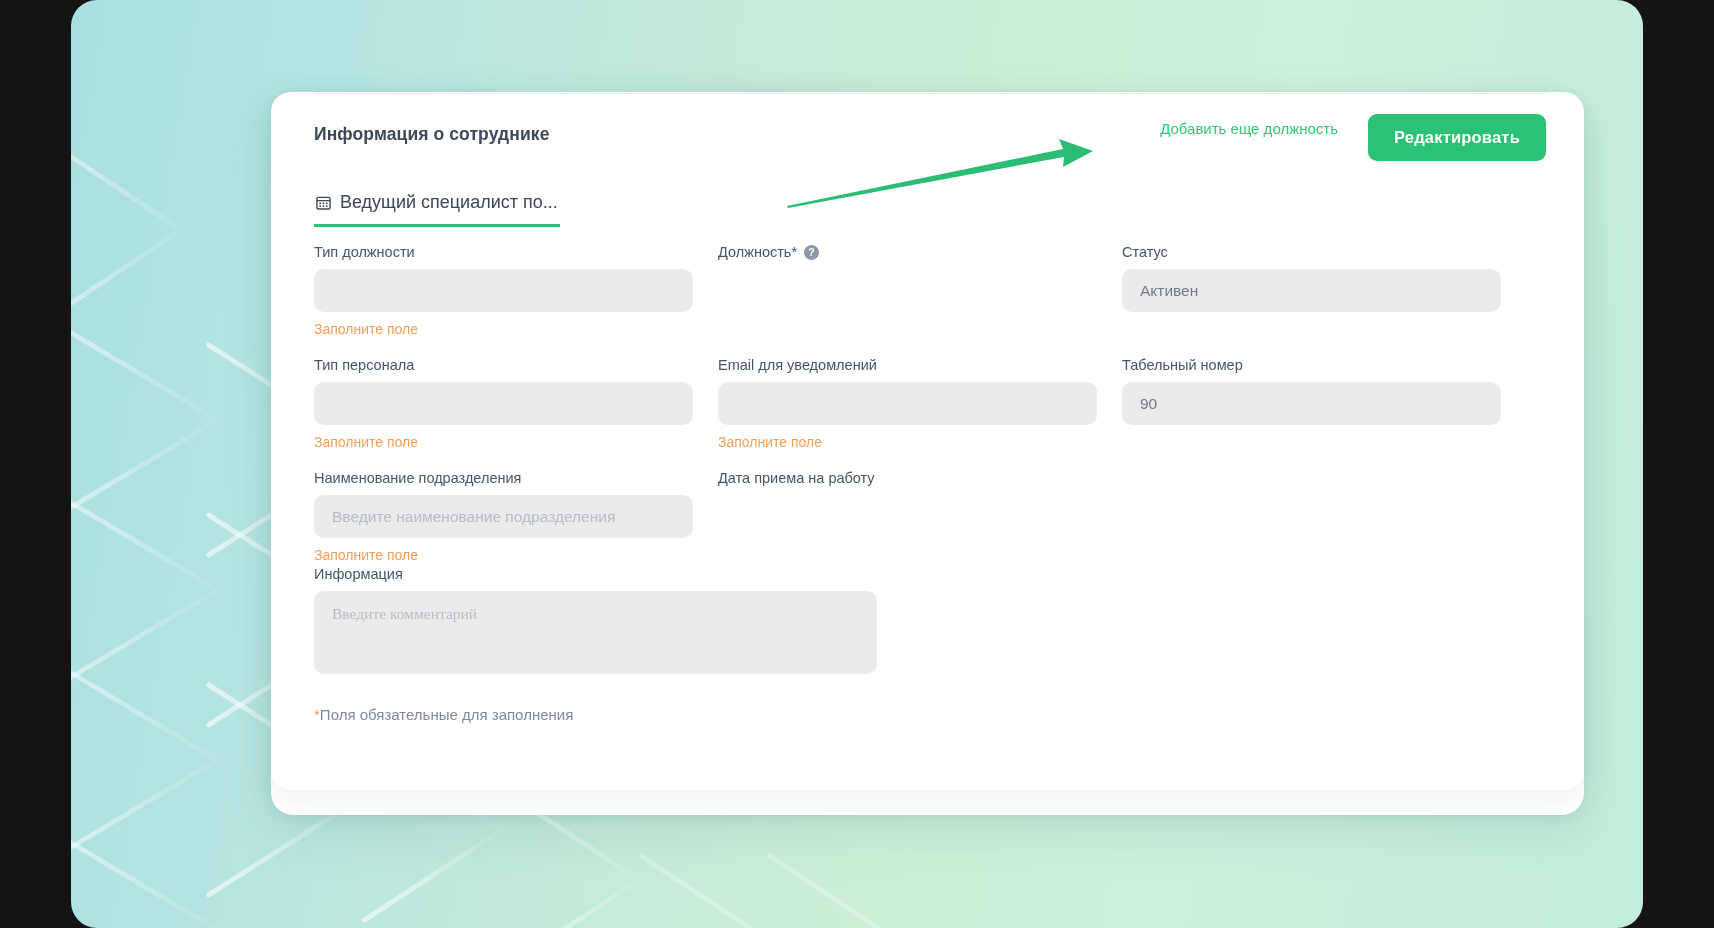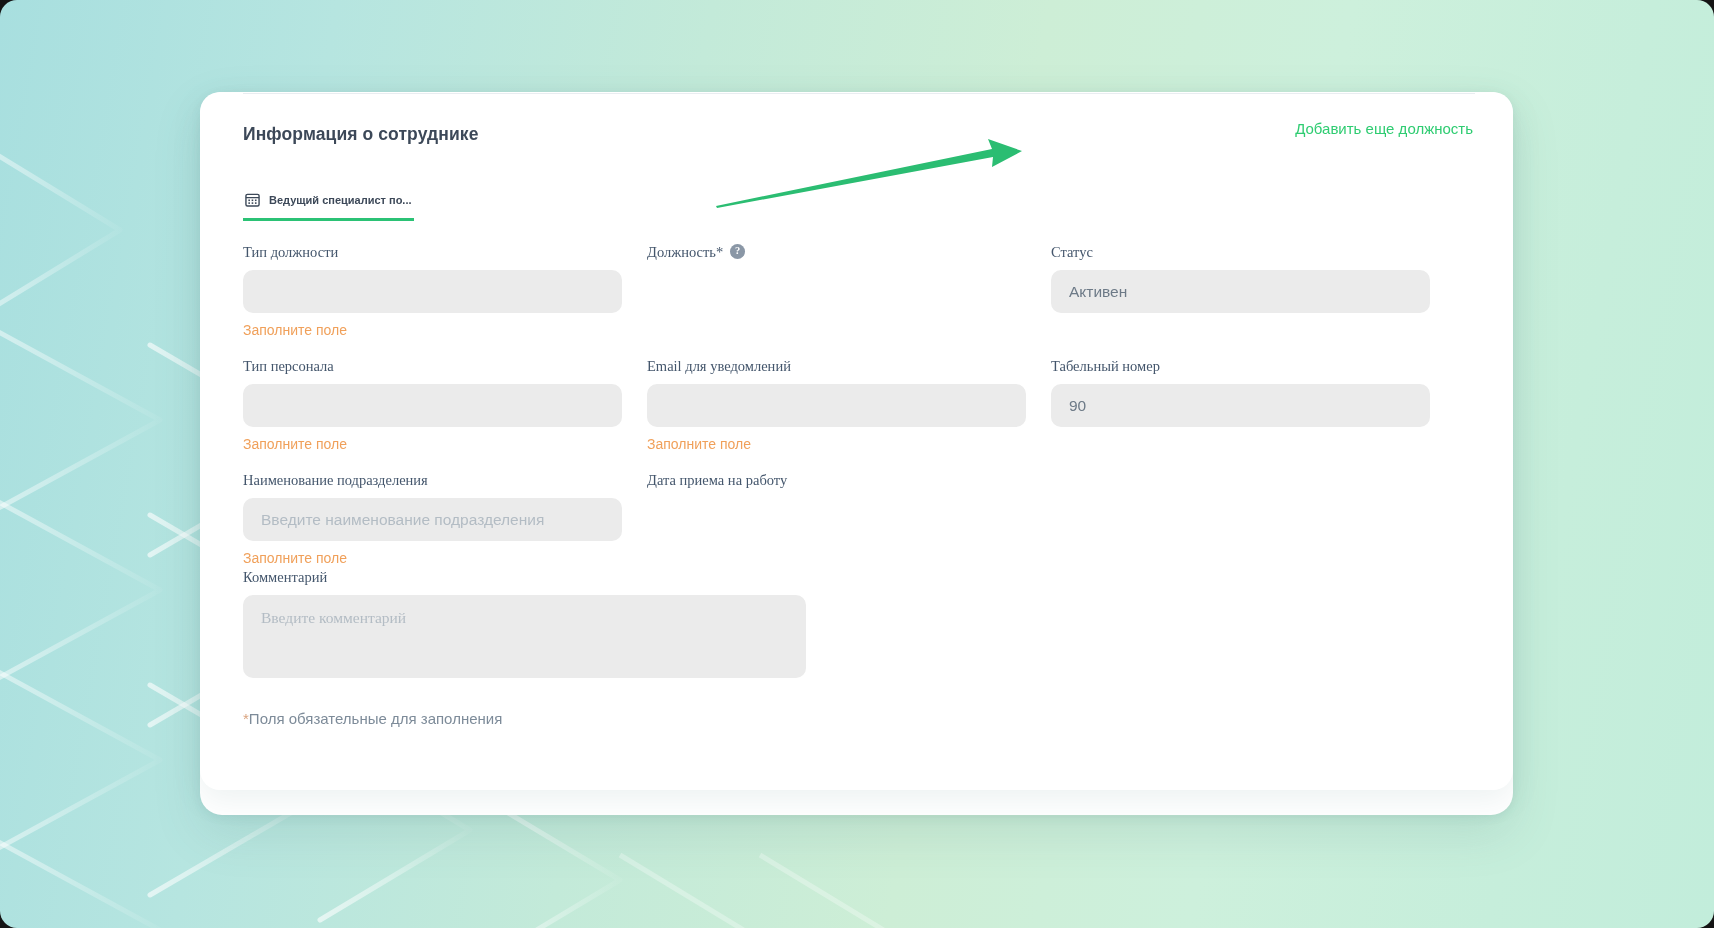--- a/index.html
+++ b/index.html
@@ -14,23 +14,23 @@
   body {
     background: #141414;
     display: flex;
     align-items: center;
     justify-content: center;
   }
 
   
   #screen {
     position: relative;
-    width: 1714px;
+    width: 1572px;
     height: 928px;
-    border-radius: 17px;
+    border-radius: 26px;
     overflow: hidden;
     background: linear-gradient(100deg,
         #a8dfdf 0%,
         #b6e5e0 18%,
         #c3ead9 38%,
         #cdeed6 56%,
         #cdf0dc 72%,
         #c6eedb 88%,
         #c2eddb 100%);
   }
@@ -137,22 +137,22 @@
   }
   .tab {
     display: inline-flex;
     align-items: center;
     gap: 9px;
     padding: 4px 2px 11px 2px;
     border-bottom: 3px solid #2bc275;
     cursor: pointer;
   }
   .tab-label {
-    font-size: 11px;
-    font-weight: bold;
+    font-size: 18px;
+    font-weight: normal;
     color: #3c4858;
     white-space: nowrap;
   }
   .tab-icon { display: inline-flex; line-height: 0; }
 
   
   .form {
     position: absolute;
     left: 43px;
     right: 38px;
@@ -162,23 +162,23 @@
   .row { display: flex; gap: 25px; }
 
   .field { position: relative; }
   .col-1, .col-2, .col-3 { width: 379px; flex: 0 0 379px; }
 
   .field-label {
     font-size: 14.5px;
     color: #44566c;
     margin-bottom: 9px;
     display: flex;
+    align-items: center;
     gap: 7px;
     white-space: nowrap;
-    font-family: Liberation Serif, serif;
   }
 
   .help-icon {
     width: 15px; height: 15px;
     border-radius: 50%;
     background: #8a97a6;
     color: #ffffff;
     font-size: 10.5px;
     font-weight: bold;
     display: inline-flex;
@@ -293,20 +293,21 @@
 
   <div id="card-inner">
 
     <div class="card-toprule"></div>
 
     <div class="card-header">
       <div class="card-title">Информация о сотруднике</div>
 
       <div class="header-actions">
         <span class="add-link">Добавить еще должность</span>
+        <button class="btn-primary">Редактировать</button>
       </div>
     </div>
 
     <div class="tabs">
       <div class="tab">
         <span class="tab-icon">
           <svg width="15" height="15" viewBox="0 0 16 16" xmlns="http://www.w3.org/2000/svg">
             <rect x="1" y="2.5" width="14" height="12.5" rx="1.6" fill="none" stroke="#3c4858" stroke-width="1.5"></rect>
             <line x1="1" y1="6" x2="15" y2="6" stroke="#3c4858" stroke-width="1.5"></line>
             <rect x="3.6" y="8" width="1.7" height="1.7" fill="#3c4858"></rect>
@@ -408,21 +409,21 @@
             <span>Дата приема на работу</span>
           </div>
           <div class="error-msg"></div>
         </div>
 
         <div class="field col-3"></div>
       </div>
 
       <div class="field" style="margin-top:2px;">
         <div class="field-label">
-          <span>Комментарий</span>
+          <span>Информация</span>
         </div>
         <textarea class="textarea" placeholder="Введите комментарий" style=""></textarea>
       </div>
 
       <div class="footnote">
         <span class="ast">*</span><span>Поля обязательные для заполнения</span>
       </div>
 
     </div>
   </div>

